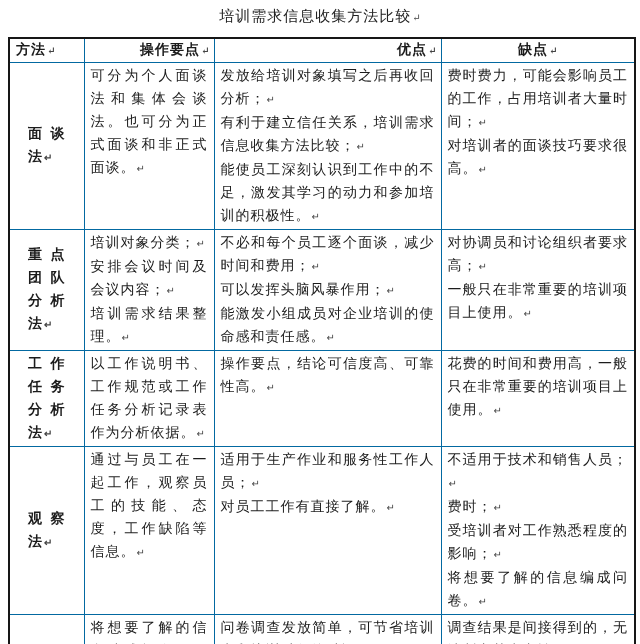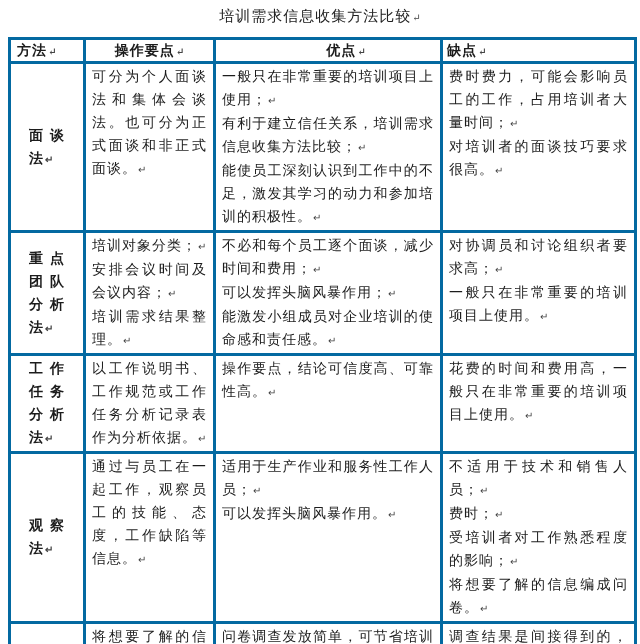--- a/index.html
+++ b/index.html
@@ -33,35 +33,35 @@
     position: absolute;
     left: 8px;
     top: 37px;
     width: 626px;
     border-collapse: collapse;
     table-layout: fixed;
     border: 2px solid #161616;
     background: #ffffff;
   }
   th, td {
-    border: 3px solid #0369a1;
+    border: 1px solid #0369a1;
     overflow: hidden;
   }
   thead tr { height: 24px; }
   th {
     font-size: 14px;
     font-weight: bold;
     padding: 1px 4px;
     letter-spacing: 1px;
     white-space: nowrap;
   }
   th.c1 { text-align: left;  padding-left: 6px;  }
-  th.c2 { text-align: center; }
-  th.c3 { text-align: center;  padding-left: 40px; }
-  th.c4 { text-align: left; }
+  th.c2 { text-align: right; }
+  th.c3 { text-align: right;  padding-left: 40px; }
+  th.c4 { text-align: center; }
   td {
     vertical-align: top;
     font-size: 14px;
     line-height: 23px;
     padding: 1px 6px;
     letter-spacing: 1px;
     font-family: Liberation Serif, serif;
   }
   td.method {
     vertical-align: middle;
@@ -103,21 +103,21 @@
     </thead>
     <tbody>
         <tr style="height: 160px;">
           <td class="method">
             <div class="para"><span>面谈法</span><span class="pmark">↵</span></div>
           </td>
           <td>
             <div class="para"><span>可分为个人面谈法和集体会谈法。也可分为正式面谈和非正式面谈。</span><span class="pmark">↵</span></div>
           </td>
           <td>
-            <div class="para"><span>一般只在非常重要的培训项目上使用；</span><span class="pmark">↵</span></div>
+            <div class="para"><span>发放给培训对象填写之后再收回分析；</span><span class="pmark">↵</span></div>
             <div class="para"><span>有利于建立信任关系，培训需求信息收集方法比较；</span><span class="pmark">↵</span></div>
             <div class="para"><span>能使员工深刻认识到工作中的不足，激发其学习的动力和参加培训的积极性。</span><span class="pmark">↵</span></div>
           </td>
           <td>
             <div class="para"><span>费时费力，可能会影响员工的工作，占用培训者大量时间；</span><span class="pmark">↵</span></div>
             <div class="para"><span>对培训者的面谈技巧要求很高。</span><span class="pmark">↵</span></div>
           </td>
         </tr>
         <tr style="height: 119px;">
           <td class="method">
@@ -154,21 +154,21 @@
         </tr>
         <tr style="height: 115px;">
           <td class="method">
             <div class="para"><span>观察法</span><span class="pmark">↵</span></div>
           </td>
           <td>
             <div class="para"><span>通过与员工在一起工作，观察员工的技能、态度，工作缺陷等信息。</span><span class="pmark">↵</span></div>
           </td>
           <td>
             <div class="para"><span>适用于生产作业和服务性工作人员；</span><span class="pmark">↵</span></div>
-            <div class="para"><span>可以发挥头脑风暴作用。</span><span class="pmark">↵</span></div>
+            <div class="para"><span>对员工工作有直接了解。</span><span class="pmark">↵</span></div>
           </td>
           <td>
             <div class="para"><span>不适用于技术和销售人员；</span><span class="pmark">↵</span></div>
             <div class="para"><span>费时；</span><span class="pmark">↵</span></div>
             <div class="para"><span>受培训者对工作熟悉程度的影响；</span><span class="pmark">↵</span></div>
             <div class="para"><span>将想要了解的信息编成问卷。</span><span class="pmark">↵</span></div>
           </td>
         </tr>
         <tr style="height: 90px;">
           <td class="method"></td>

